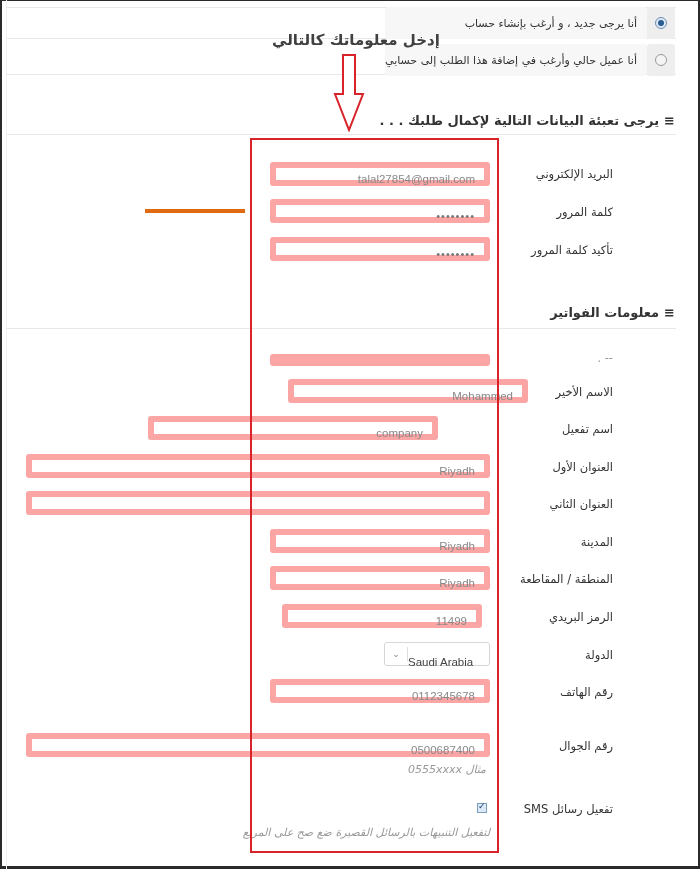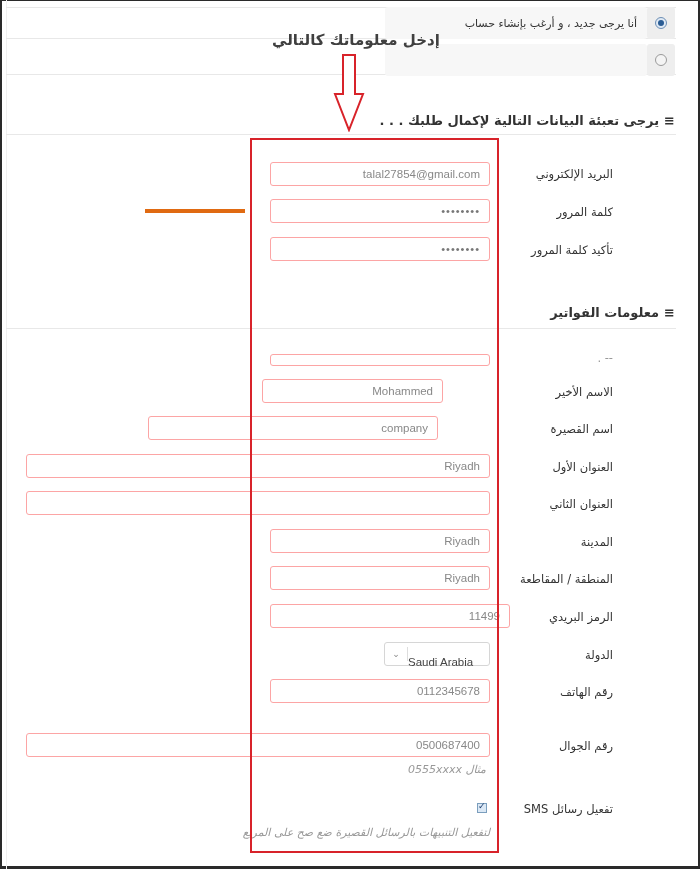--- a/index.html
+++ b/index.html
@@ -39,21 +39,21 @@
     direction: rtl; white-space: nowrap;
   }
   .section-title .menu-glyph { font-weight: bold; margin-left: 5px; }
 
   .field-label {
     position: absolute; left: 513px; font-size: 11.5px; color: #333; direction: rtl;
     width: 100px; text-align: right; white-space: nowrap;
   }
 
   .input {
-    position: absolute; height: 24px; border: 1px solid #fca5a5; border-radius: 3px;
+    position: absolute; height: 24px; border: 6px solid #fca5a5; border-radius: 3px;
     background: #fff; box-sizing: border-box;
     font-family: "Liberation Sans", sans-serif; font-size: 11.5px; color: #888;
     text-align: right; padding: 0 9px; line-height: 22px;
   }
   .input.password { letter-spacing: 1px; color: #777; font-size: 11px; }
 
   .select {
     position: absolute; height: 24px; border: 1px solid #d6d6d6; border-radius: 3px; background: #fff;
     box-sizing: border-box; display: flex; align-items: center;
     font-family: "Liberation Sans", sans-serif; font-size: 11.5px; color: #444;
@@ -103,20 +103,21 @@
     <div class="radio checked"></div>
   </div>
   <span class="radio-label">أنا يرجى جديد ، و أرغب بإنشاء حساب</span>
 </div>
 
 <div class="radio-fill" style="left:385px; top:44px; width:262px;"></div>
 <div class="radio-row" style="top:44px;">
   <div class="radio-box">
     <div class="radio"></div>
   </div>
+  <span class="radio-label">أنا عميل حالي وأرغب في إضافة هذا الطلب إلى حسابي</span>
 </div>
 
 <div class="section-title" style="top:113px;">
   <span class="menu-glyph">≡</span><span>يرجى تعبئة البيانات التالية لإكمال طلبك . . .</span>
 </div>
 <div class="hline" style="left:6px; top:134px; width:670px;"></div>
 
 <div class="field-label" style="top:167px;">البريد الإلكتروني</div>
 <div class="input" style="left:270px; top:162px; width:220px;">talal27854@gmail.com</div>
 
@@ -128,39 +129,39 @@
 
 <div class="section-title" style="top:305px;">
   <span class="menu-glyph">≡</span><span>معلومات الفواتير</span>
 </div>
 <div class="hline" style="left:6px; top:328px; width:670px;"></div>
 
 <div class="field-label" style="top:351px; color:#999;">-- .</div>
 <div class="input" style="left:270px; top:354px; width:220px; height:12px;"></div>
 
 <div class="field-label" style="top:385px;">الاسم الأخير</div>
-<div class="input" style="left:262px; top:379px; width:181px;padding-left:45px;">Mohammed</div>
+<div class="input" style="left:288px; top:379px; width:240px;padding-left:45px;">Mohammed</div>
 
-<div class="field-label" style="top:422px;">اسم القصيرة</div>
+<div class="field-label" style="top:422px;">اسم تفعيل</div>
 <div class="input" style="left:148px; top:416px; width:290px;">company</div>
 
 <div class="field-label" style="top:460px;">العنوان الأول</div>
 <div class="input" style="left:26px; top:454px; width:464px;">Riyadh</div>
 
 <div class="field-label" style="top:497px;">العنوان الثاني</div>
 <div class="input" style="left:26px; top:491px; width:464px;"></div>
 
 <div class="field-label" style="top:535px;">المدينة</div>
 <div class="input" style="left:270px; top:529px; width:220px;">Riyadh</div>
 
 <div class="field-label" style="top:572px;">المنطقة / المقاطعة</div>
 <div class="input" style="left:270px; top:566px; width:220px;">Riyadh</div>
 
 <div class="field-label" style="top:610px;">الرمز البريدي</div>
-<div class="input" style="left:270px; top:604px; width:240px;">11499</div>
+<div class="input" style="left:282px; top:604px; width:200px;">11499</div>
 
 <div class="field-label" style="top:648px;">الدولة</div>
 <div class="select" style="left:384px; top:642px; width:106px;">
   <span class="chev">⌄</span>
   <span class="sel-val">Saudi Arabia</span>
 </div>
 
 <div class="field-label" style="top:685px;">رقم الهاتف</div>
 <div class="input" style="left:270px; top:679px; width:220px;">0112345678</div>
 

